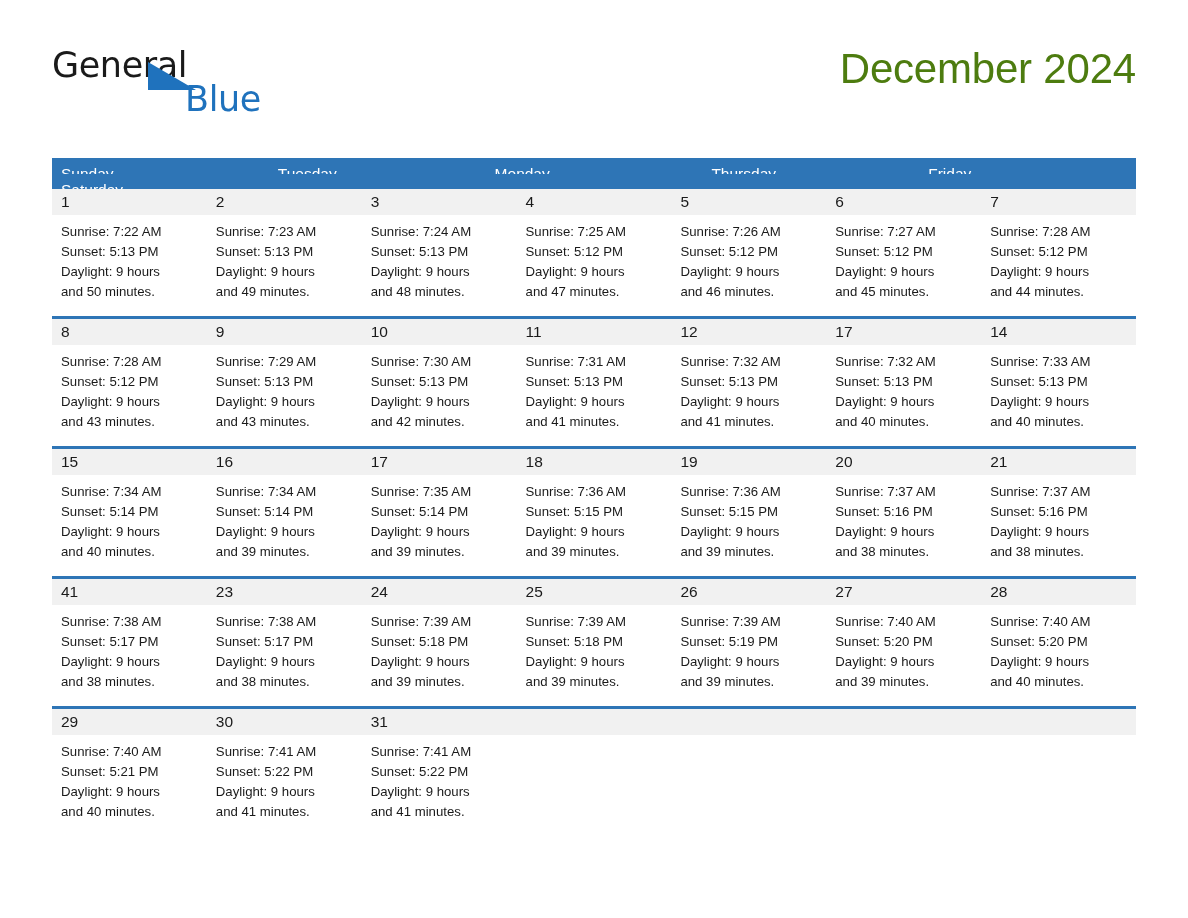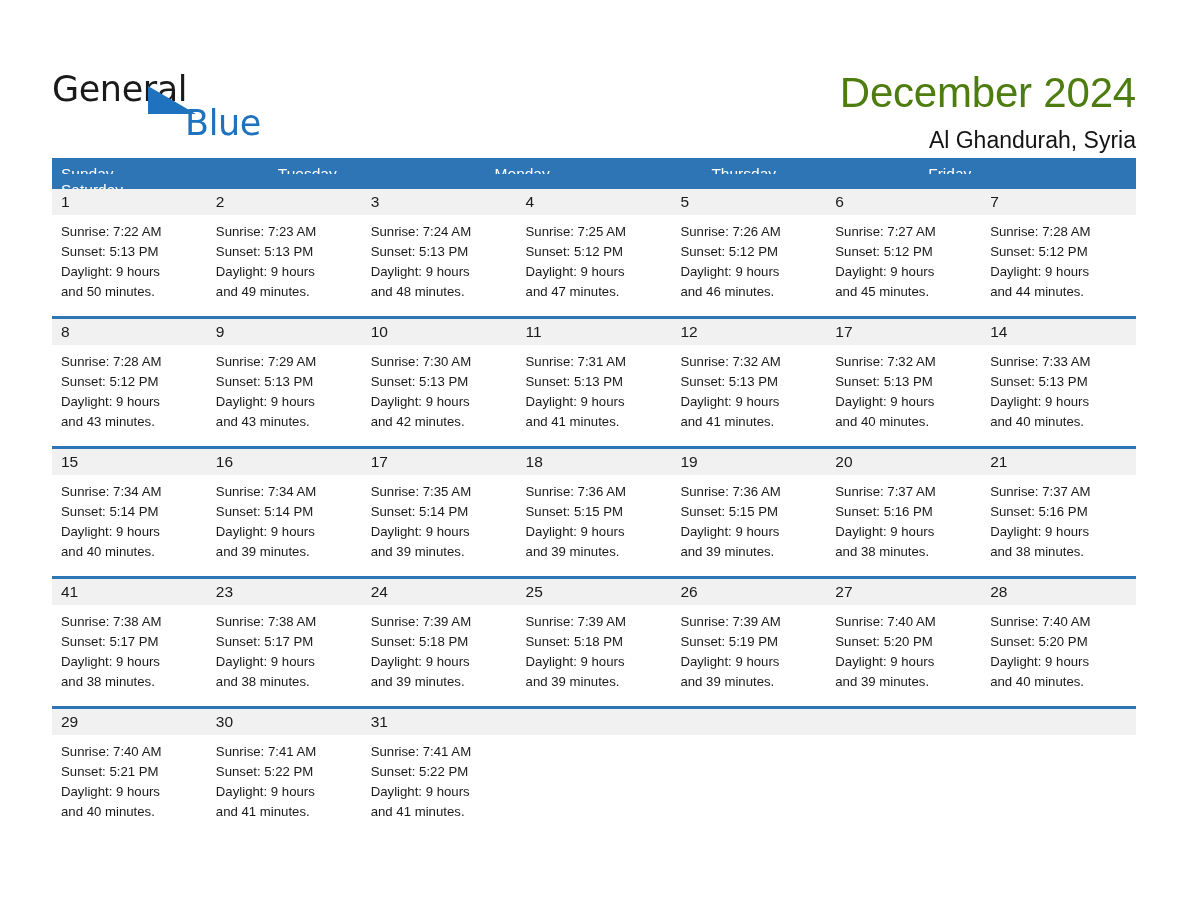--- a/index.html
+++ b/index.html
@@ -19,21 +19,20 @@
     height: 918px;
     background: #ffffff;
     overflow: hidden;
   }
 
   
   .header {
     position: relative;
     height: 118px;
     padding: 0 72px;
-    margin-top: 24px;
   }
   .logo {
     position: absolute;
     left: 52px;
     top: 48px;
     width: 270px;
     height: 74px;
     line-height: 1;
     user-select: none;
   }
@@ -158,21 +157,20 @@
   <div class="header">
 
     <div class="logo">
       <span class="logo-row1">General</span>
       <span class="logo-triangle"></span>
       <span class="logo-row2">Blue</span>
     </div>
 
     <div class="title-block">
       <div class="title">December 2024</div>
-      <div class="subtitle">Al Ghandurah, Syria</div>
     </div>
 
   </div>
 
   <div class="calendar">
     <div class="weekday-header" id="weekday-header">
         <div class="weekday">Sunday</div>
         <div class="weekday">Tuesday</div>
         <div class="weekday">Monday</div>
         <div class="weekday">Thursday</div>

